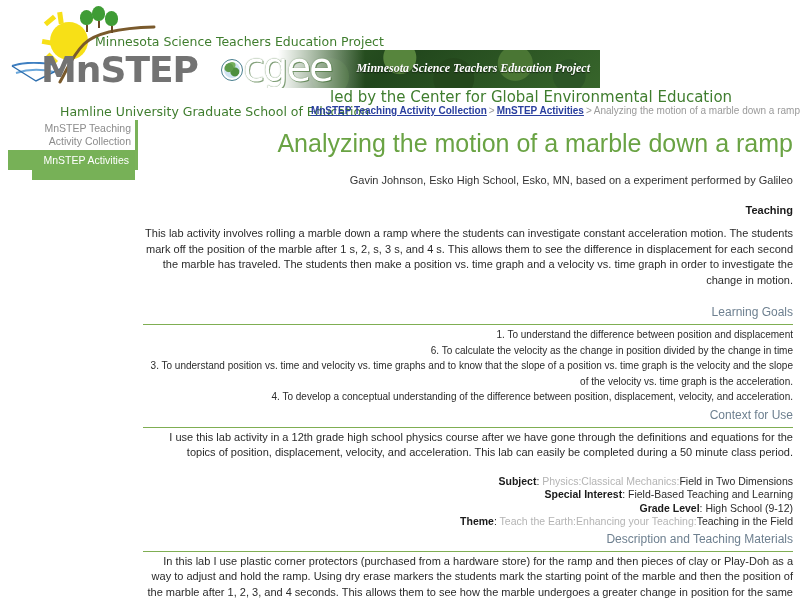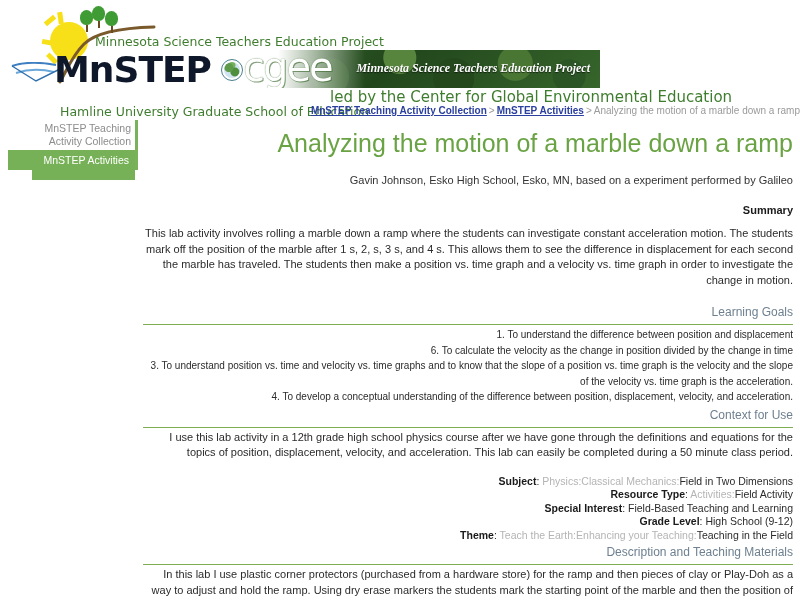--- a/index.html
+++ b/index.html
@@ -35,24 +35,24 @@
   .tree .crown { width:13px; height:15px; background:#3f9c35; border-radius:50% 50% 45% 45%; }
   .tree .trunk { width:2px; height:7px; background:#6b4a22; margin:0 auto; }
   .t1 { left:80px; top:10px; }
   .t2 { left:92px; top:6px; }
   .t3 { left:105px; top:11px; }
 
   
   .water { position:absolute; left:10px; top:62px; width:64px; height:22px; }
 
   .mnstep-word {
-    position:absolute; left:54px; top:52px;
+    position:absolute; left:41px; top:52px;
     font-family:"DejaVu Sans", sans-serif;
     font-weight:bold; font-size:36px; letter-spacing:-1px;
-    color:#0f172a; line-height:1;
+    color:#737373; line-height:1;
   }
   .tagline-top {
     position:absolute; left:95px; top:34px;
     font-family:"DejaVu Sans", sans-serif;
     font-size:12.5px; color:#3f7d2e; white-space:nowrap;
   }
   .tagline-bottom {
     position:absolute; left:60px; top:104px;
     font-family:"DejaVu Sans", sans-serif;
     font-size:12.5px; color:#3f7d2e; white-space:nowrap;
@@ -226,42 +226,39 @@
       <div class="side-current">MnSTEP Activities</div>
     </div>
     <div class="side-footbar"></div>
   </div>
 
   <div class="content">
 
     <h1 class="page-title">Analyzing the motion of a marble down a ramp</h1>
     <div class="byline">Gavin Johnson, Esko High School, Esko, MN, based on a experiment performed by Galileo</div>
 
-    <div class="sub-head">Summary</div>
+    <div class="sub-head">Teaching</div>
     <p class="body">This lab activity involves rolling a marble down a ramp where the students can investigate constant acceleration motion. The students mark off the position of the marble after 1 s, 2, s, 3 s, and 4 s. This allows them to see the difference in displacement for each second the marble has traveled. The students then make a position vs. time graph and a velocity vs. time graph in order to investigate the change in motion.</p>
 
     <h2 class="section">Learning Goals</h2>
     <ul class="goal-list">
       <li>1. To understand the difference between position and displacement</li>
       <li>6. To calculate the velocity as the change in position divided by the change in time</li>
       <li>3. To understand position vs. time and velocity vs. time graphs and to know that the slope of a position vs. time graph is the velocity and the slope of the velocity vs. time graph is the acceleration.</li>
       <li>4. To develop a conceptual understanding of the difference between position, displacement, velocity, and acceleration.</li>
     </ul>
 
     <h2 class="section sec-gap">Context for Use</h2>
     <p class="body">I use this lab activity in a 12th grade high school physics course after we have gone through the definitions and equations for the topics of position, displacement, velocity, and acceleration. This lab can easily be completed during a 50 minute class period.</p>
 
     <div class="meta">
       <div class="meta-row">
         <span class="k">Subject</span><span>: </span><span class="path">Physics:Classical Mechanics:</span><span class="leaf">Field in Two Dimensions</span>
       </div>
       <div class="meta-row">
-        <span class="k">Resource Type</span><span>: </span><span class="path">Activities:</span><span class="leaf">Field Activity</span>
-      </div>
-      <div class="meta-row">
         <span class="k">Special Interest</span><span>: </span><span class="path"></span><span class="leaf">Field-Based Teaching and Learning</span>
       </div>
       <div class="meta-row">
         <span class="k">Grade Level</span><span>: </span><span class="path"></span><span class="leaf">High School (9-12)</span>
       </div>
       <div class="meta-row">
         <span class="k">Theme</span><span>: </span><span class="path">Teach the Earth:Enhancing your Teaching:</span><span class="leaf">Teaching in the Field</span>
       </div>
     </div>
 

